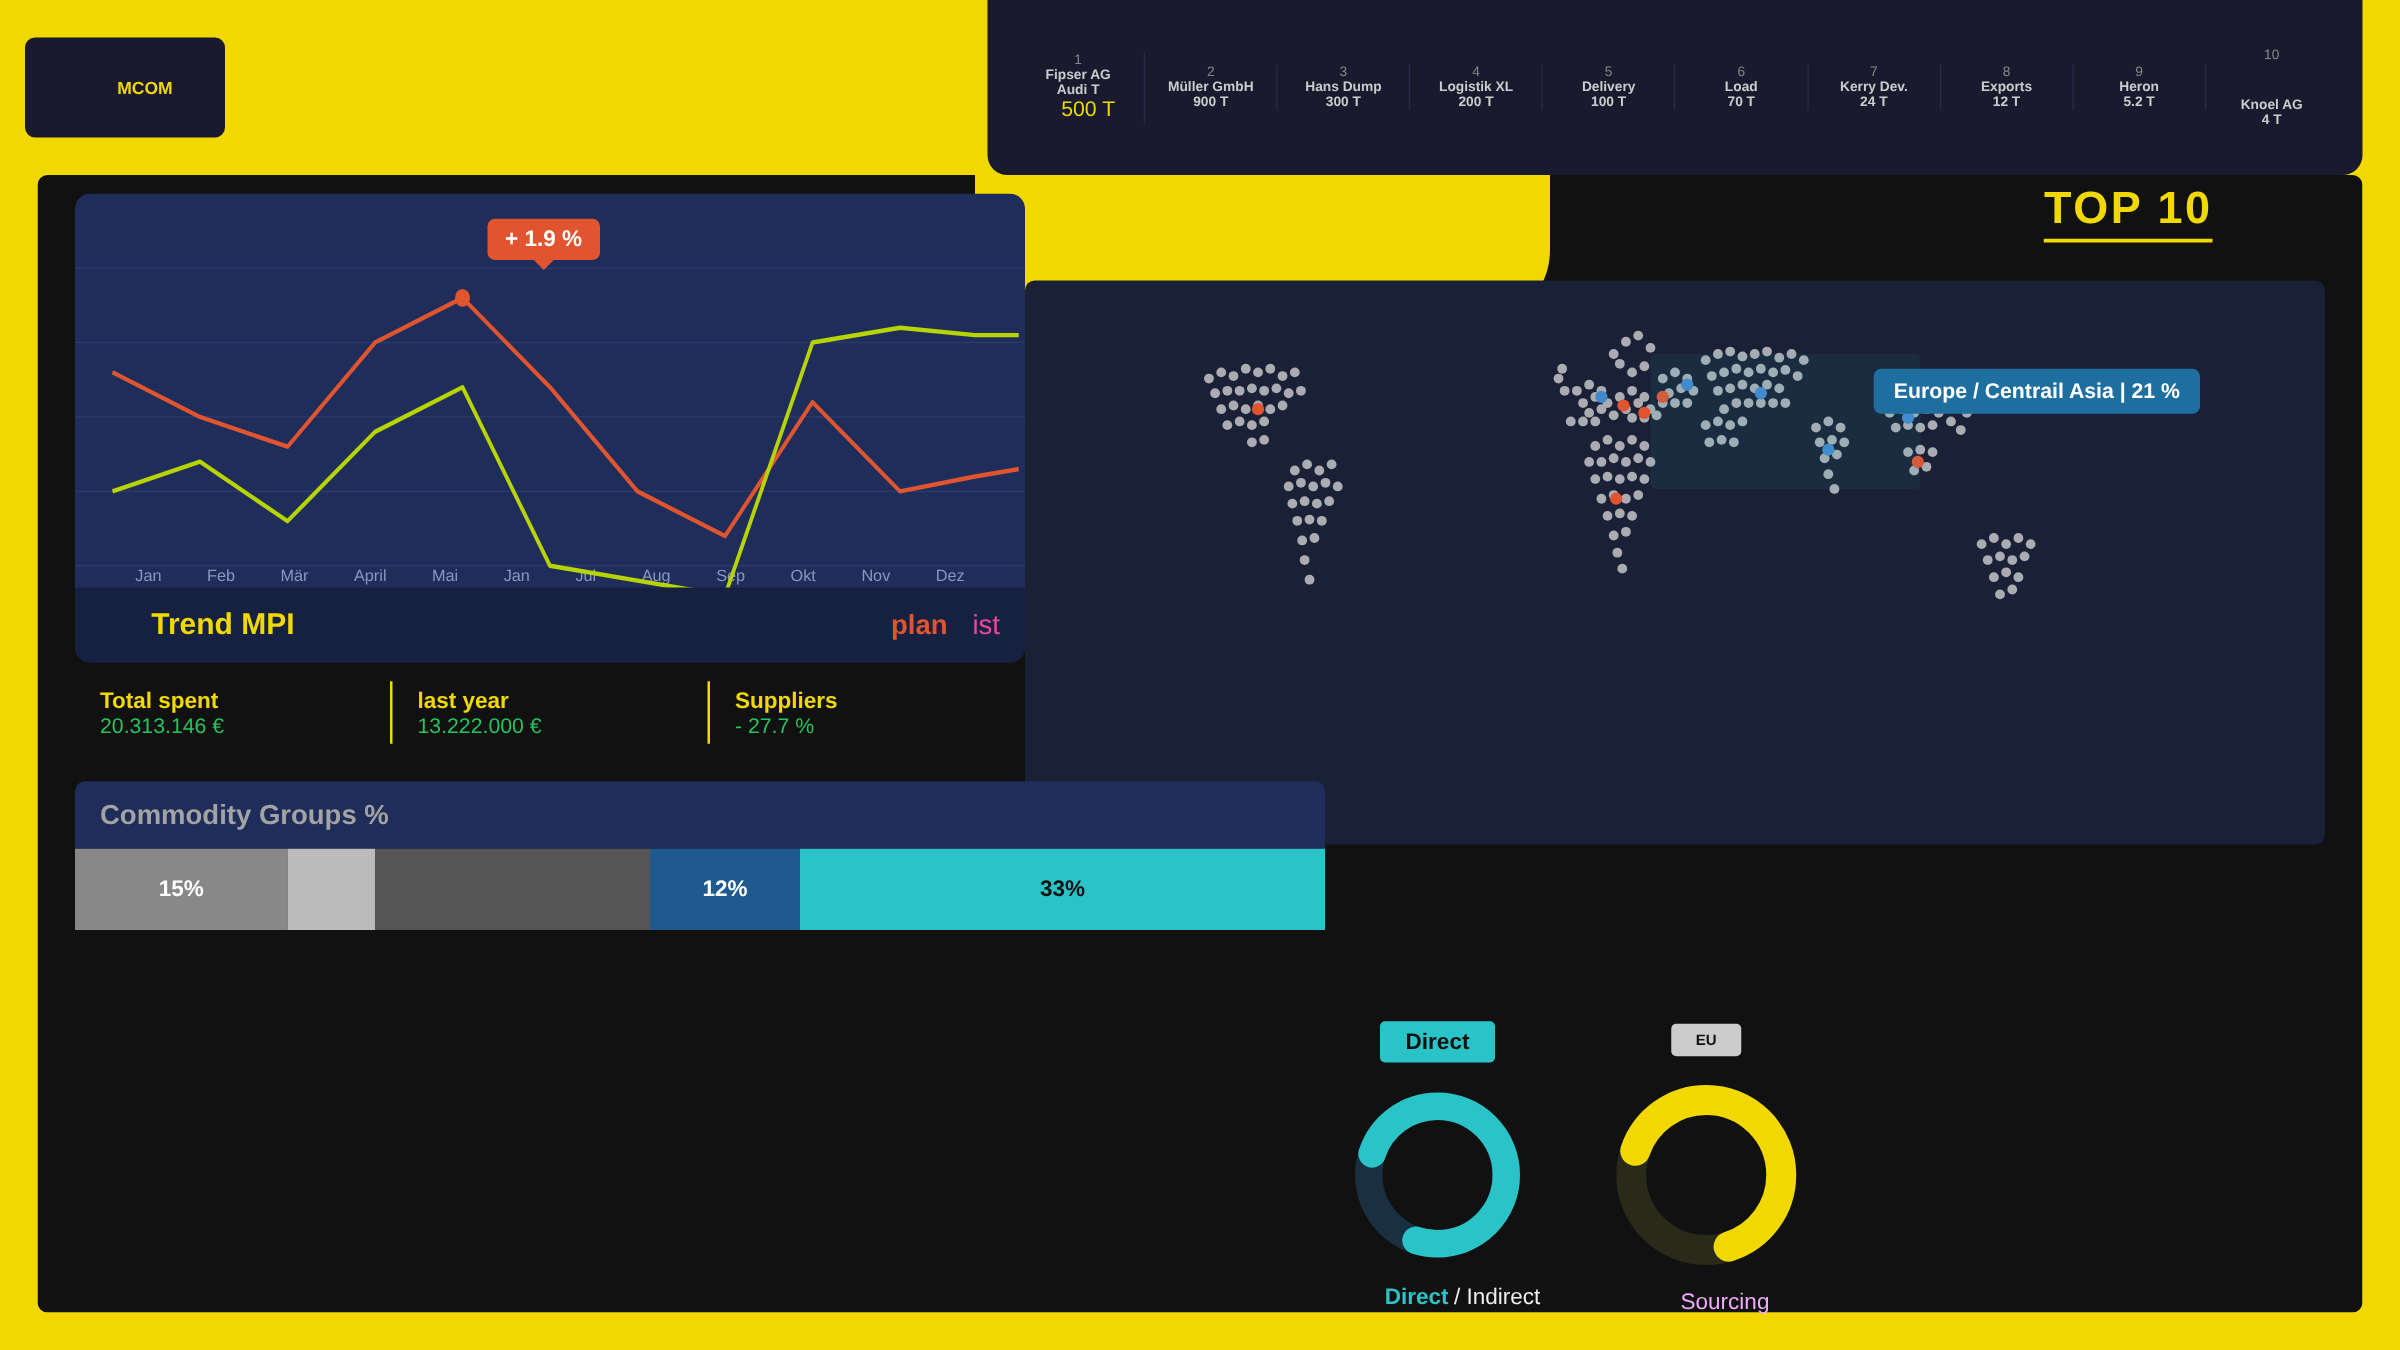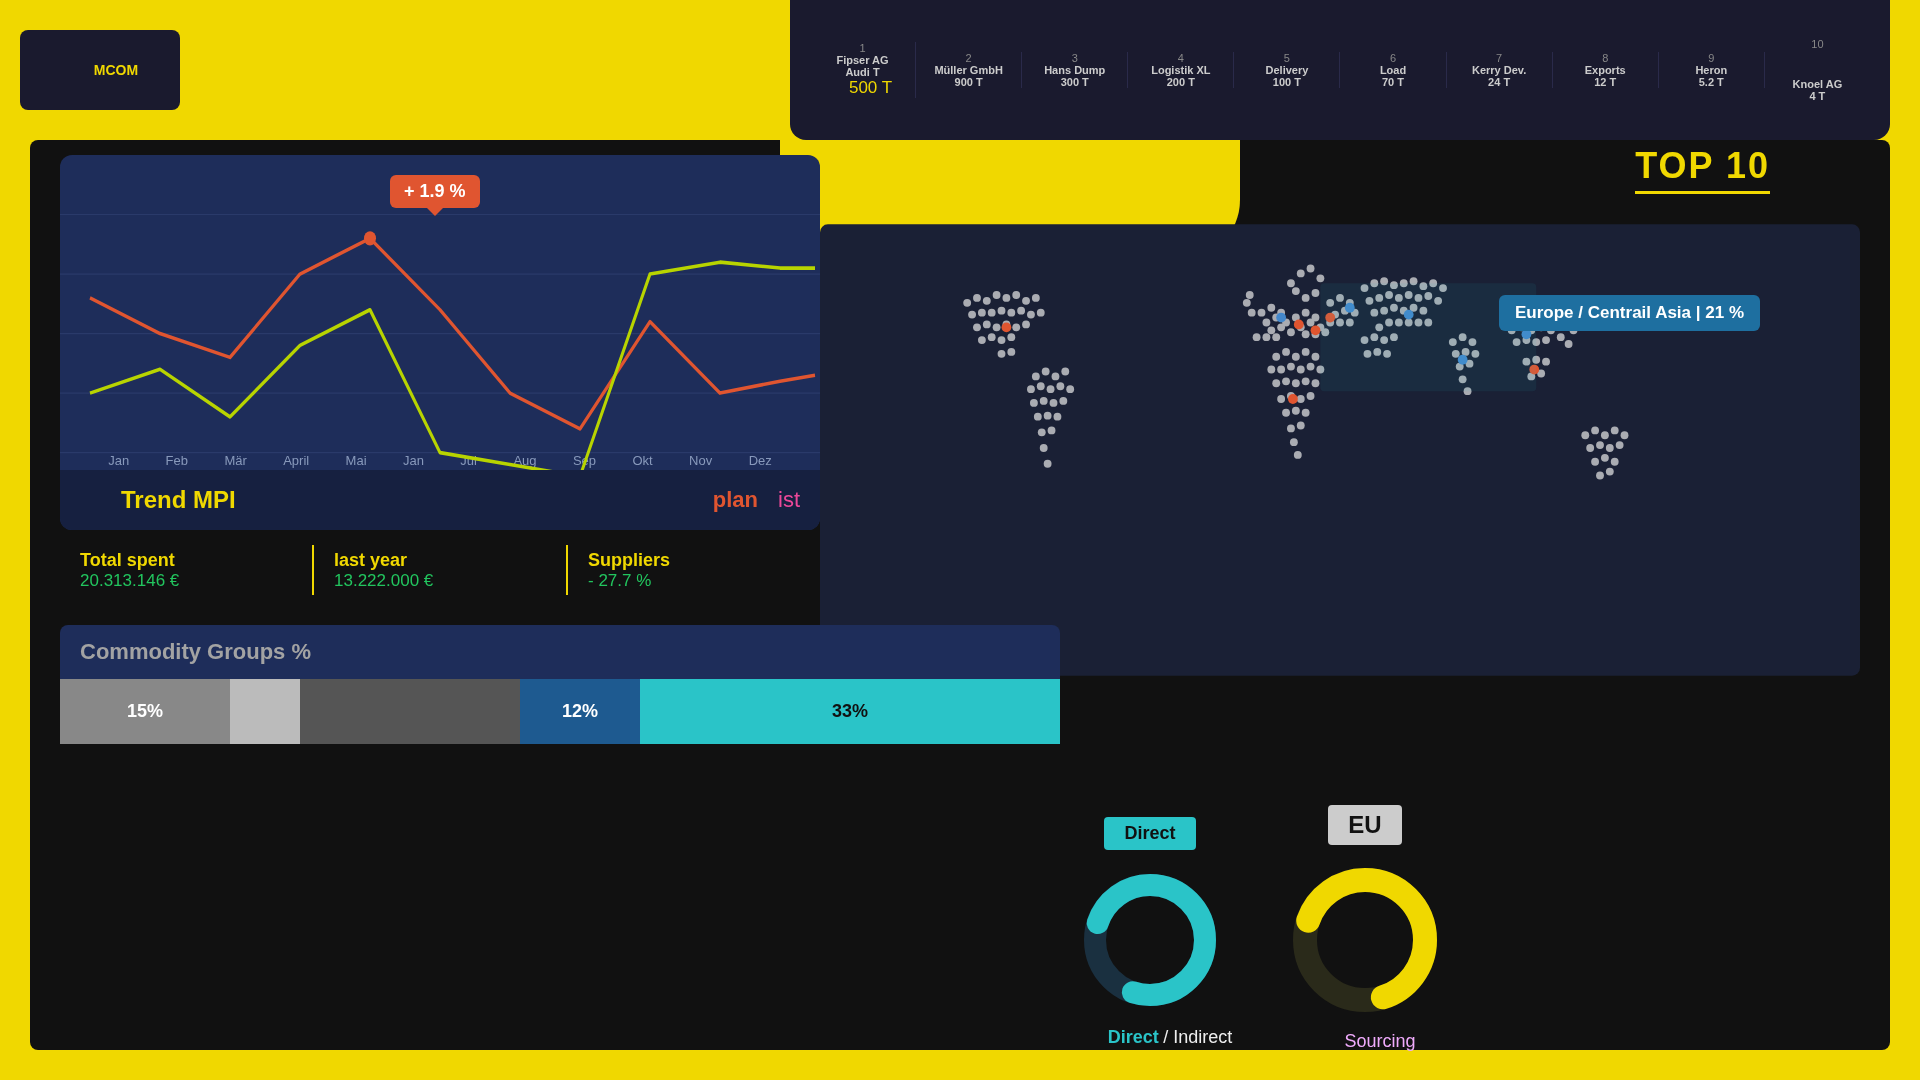--- a/index.html
+++ b/index.html
@@ -348,21 +348,21 @@
       flex-direction: column;
       align-items: center;
     }
 
     .donut-label-eu {
       background: #ccc;
       color: #111;
       padding: 6px 20px;
       border-radius: 4px;
       font-weight: bold;
-      font-size: 24px;
+      font-size: 12px;
       margin-bottom: 10px;
     }
 
     .donut-svg-eu {
       width: 170px;
       height: 170px;
     }
 
     
     .bottom-label-direct {

